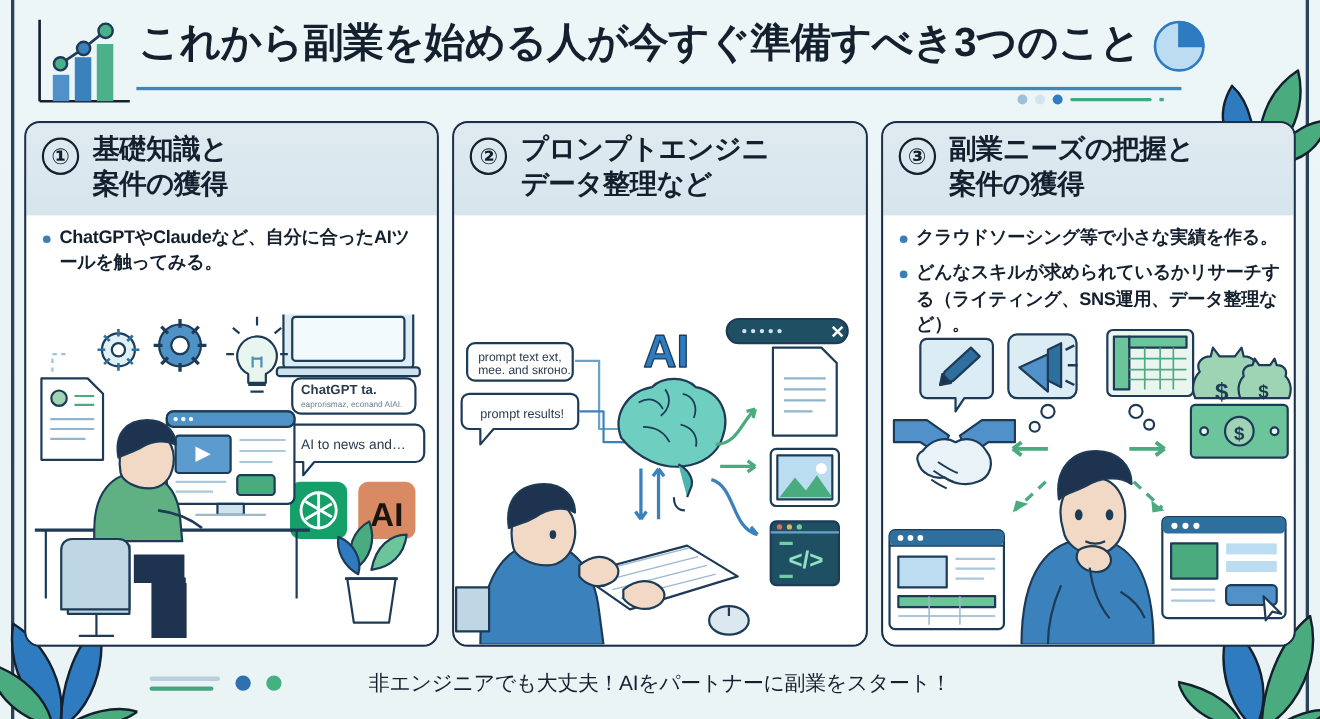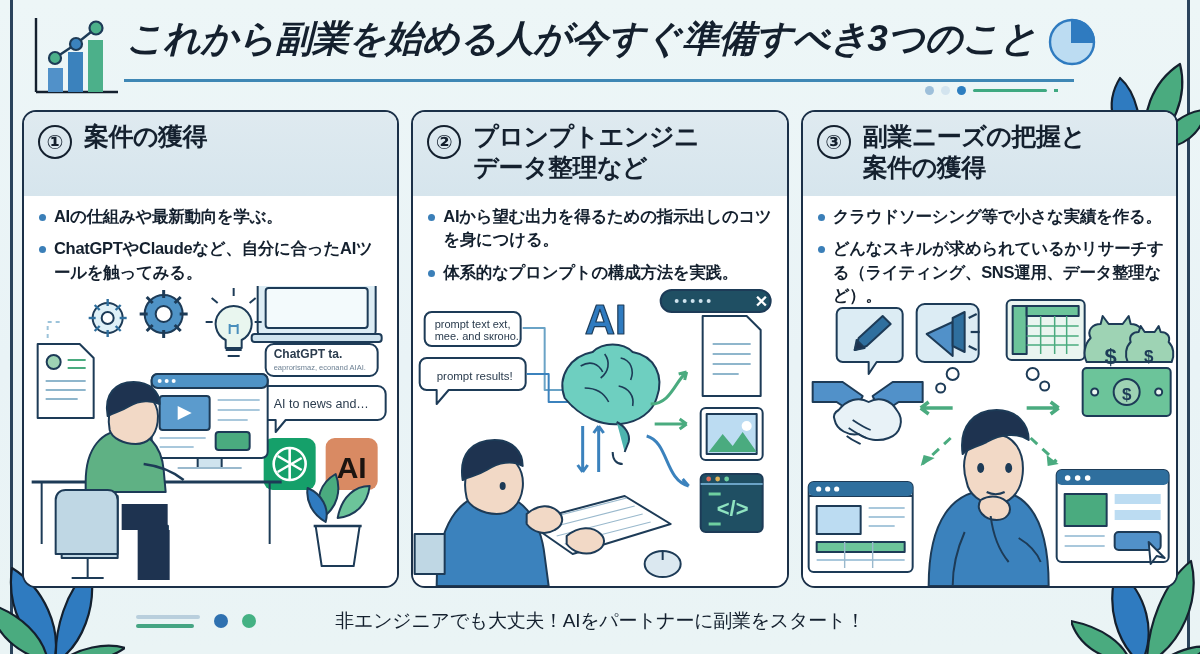--- a/index.html
+++ b/index.html
@@ -23,21 +23,21 @@
   .frame-line.right { left: auto; right: 10px; }
 
   
   .leaf-cluster { position: absolute; pointer-events: none; }
   .lc-topright { right: -6px; top: 30px; }
   .lc-bottomleft { left: -10px; bottom: -12px; }
   .lc-bottomright { right: -6px; bottom: -14px; }
 
   
   .header {
-    position: absolute; left: 16px; right: 24px; top: 0; height: 104px; font-style: italic;
+    position: absolute; left: 16px; right: 24px; top: 0; height: 104px;
   }
   .bar-icon { position: absolute; left: 14px; top: 12px; }
   .title {
     position: absolute; left: 110px; top: 12px;
     font-size: 37px; font-weight: 700; color: #14202e;
     letter-spacing: -0.5px; white-space: nowrap;
     line-height: 54px;
   }
   .title-underline {
     position: absolute; left: 108px; width: 950px; top: 79px;
@@ -194,26 +194,26 @@
       <span class="hline-tail"></span>
     </div>
   </div>
 
   <div class="cards">
 
     <div class="card">
       <div class="card-head">
         <div class="num-badge">①</div>
         <div class="card-title">
+          <div>基礎知識と</div>
           <div>案件の獲得</div>
         </div>
       </div>
       <div class="card-body">
         <ul class="bullets">
-          <li>AIの仕組みや最新動向を学ぶ。</li>
           <li>ChatGPTやClaudeなど、自分に合ったAIツールを触ってみる。</li>
         </ul>
 
         <div class="illus">
           <svg viewBox="0 0 370 300" preserveAspectRatio="xMidYMax meet">
             <g stroke="#1d3b57" stroke-width="2" fill="none" stroke-linejoin="round">
 
               <g>
                 <rect x="232" y="-6" width="118" height="56" rx="5" fill="#dcecf4"></rect>
                 <rect x="240" y="2" width="102" height="40" rx="3" fill="#f3fafc"></rect>
@@ -361,24 +361,20 @@
 
     <div class="card">
       <div class="card-head">
         <div class="num-badge">②</div>
         <div class="card-title">
           <div>プロンプトエンジニ</div>
           <div>データ整理など</div>
         </div>
       </div>
       <div class="card-body">
-        <ul class="bullets">
-          <li>AIから望む出力を得るための指示出しのコツを身につける。</li>
-          <li>体系的なプロンプトの構成方法を実践。</li>
-        </ul>
 
         <div class="illus">
           <svg viewBox="0 0 370 300" preserveAspectRatio="xMidYMax meet">
             <g stroke="#1d3b57" stroke-width="2" fill="none" stroke-linejoin="round">
 
               <g>
                 <rect x="246" y="4" width="110" height="22" rx="11" fill="#1f4f63"></rect>
                 <g fill="#cfe3ee" stroke="none">
                   <circle cx="262" cy="15" r="2"></circle>
                     <circle cx="270" cy="15" r="2"></circle>

